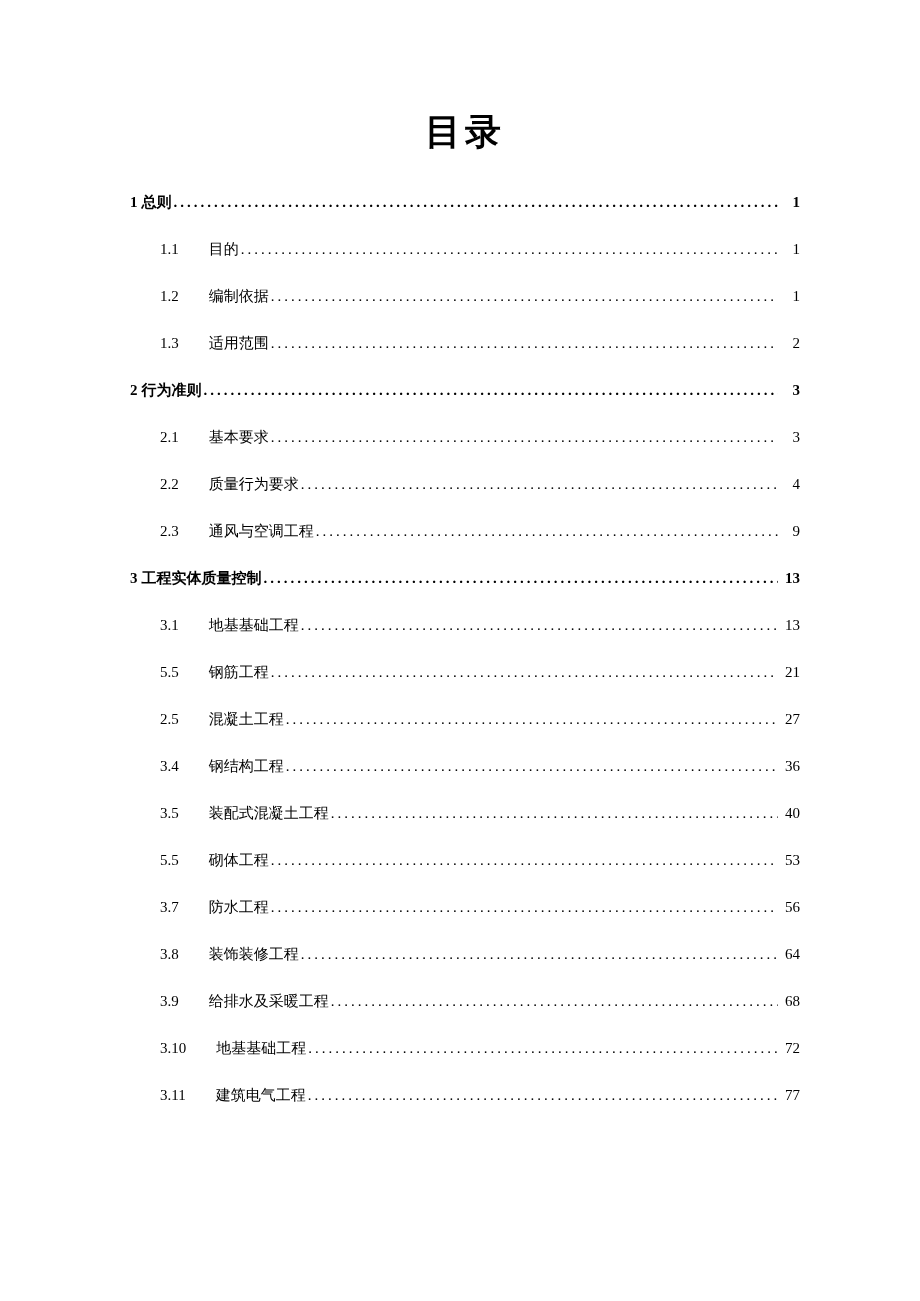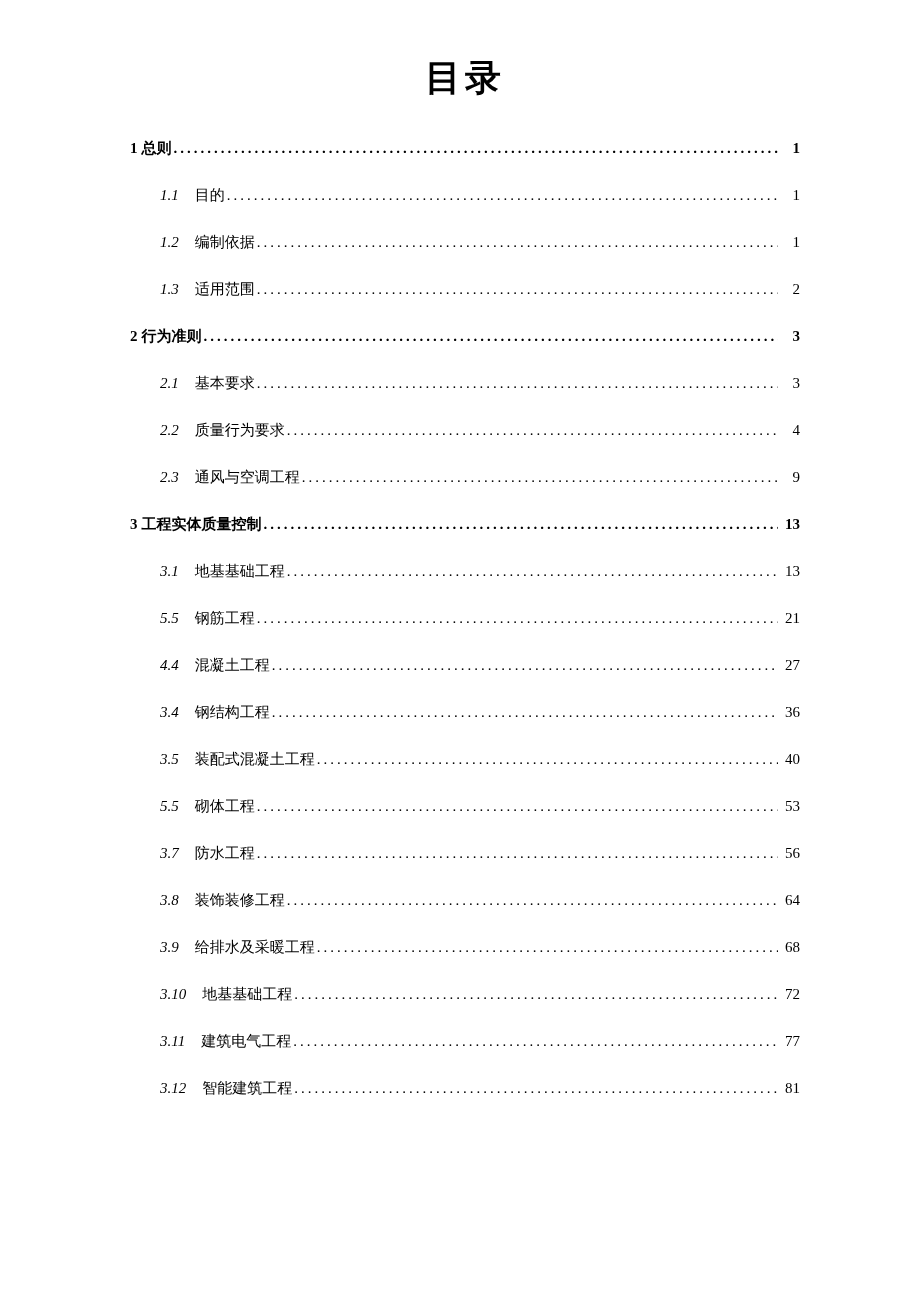--- a/index.html
+++ b/index.html
@@ -5,21 +5,21 @@
     body {
       font-family: "SimSun", "宋体", serif;
       background: #ffffff;
       margin: 0;
       padding: 0;
       width: 920px;
       height: 1301px;
       color: #000;
     }
     .page {
-      padding: 54px 120px 0 130px;
+      padding: 108px 120px 0 130px;
     }
     .title {
       text-align: center;
       font-size: 36px;
       font-weight: bold;
       margin-bottom: 35px;
       letter-spacing: 4px;
     }
     .toc-list {
       margin: 0;
@@ -38,22 +38,21 @@
       font-weight: bold;
     }
     .toc-row.level-2 {
       margin-left: 30px;
       font-weight: normal;
     }
     .toc-num {
       margin-right: 4px;
     }
     .toc-row.level-2 .toc-num {
-      margin-right: 16px;
-      font-style: italic;
+      margin-right: 30px;
     }
     .toc-text {
     }
     .toc-dots {
       flex: 1;
       overflow: hidden;
       letter-spacing: 3px;
       margin: 0 2px;
     }
     .toc-dots::after {
@@ -130,21 +129,21 @@
         <span class="toc-dots"></span>
         <span class="toc-page">13</span>
       </div>
       <div class="toc-row level-2">
         <span class="toc-num">5.5</span>
         <span class="toc-text">钢筋工程</span>
         <span class="toc-dots"></span>
         <span class="toc-page">21</span>
       </div>
       <div class="toc-row level-2">
-        <span class="toc-num">4.4</span>
+        <span class="toc-num">2.5</span>
         <span class="toc-text">混凝土工程</span>
         <span class="toc-dots"></span>
         <span class="toc-page">27</span>
       </div>
       <div class="toc-row level-2">
         <span class="toc-num">3.4</span>
         <span class="toc-text">钢结构工程</span>
         <span class="toc-dots"></span>
         <span class="toc-page">36</span>
       </div>
@@ -183,20 +182,14 @@
         <span class="toc-text">地基基础工程</span>
         <span class="toc-dots"></span>
         <span class="toc-page">72</span>
       </div>
       <div class="toc-row level-2">
         <span class="toc-num">3.11</span>
         <span class="toc-text">建筑电气工程</span>
         <span class="toc-dots"></span>
         <span class="toc-page">77</span>
       </div>
-      <div class="toc-row level-2">
-        <span class="toc-num">3.12</span>
-        <span class="toc-text">智能建筑工程</span>
-        <span class="toc-dots"></span>
-        <span class="toc-page">81</span>
-      </div>
     </div>
 </div>
 
 </body></html>

